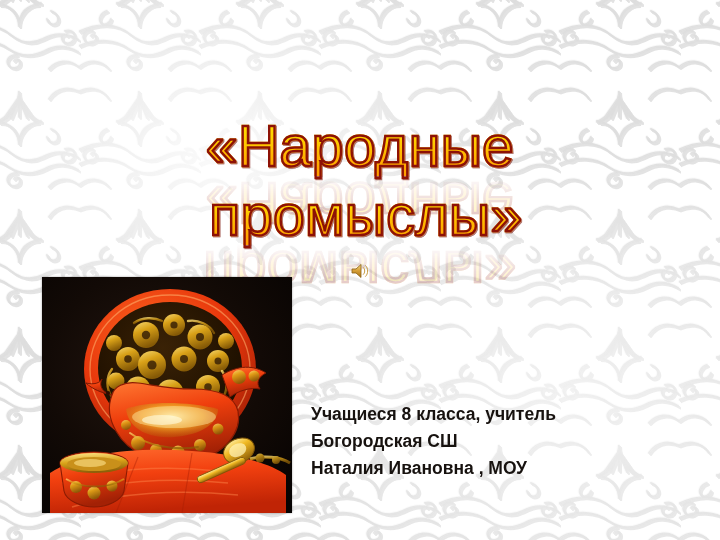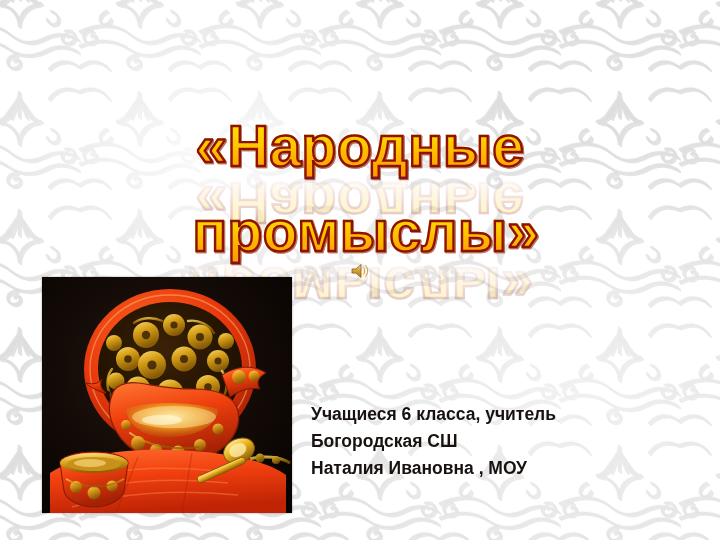--- a/index.html
+++ b/index.html
@@ -51,21 +51,21 @@
     top: 116px;
     width: 720px;
     text-align: center;
   }
   .title-line-wrap {
     position: relative;
     height: 78px;
   }
   .title-line {
     font-family: "Liberation Sans", sans-serif;
-    font-weight: bold;
+    font-weight: normal;
     font-size: 57px;
     line-height: 60px;
     letter-spacing: 0.5px;
     white-space: nowrap;
     background: linear-gradient(to bottom,
         #ffe300 0%,
         #ffd400 34%,
         #ffc400 52%,
         #ffb000 72%,
         #ff9d00 100%);
@@ -86,21 +86,21 @@
     opacity: 0.42;
     -webkit-mask-image: linear-gradient(to top, rgba(0,0,0,0) 2%, rgba(0,0,0,0.20) 28%, rgba(0,0,0,0.75) 96%);
             mask-image: linear-gradient(to top, rgba(0,0,0,0) 2%, rgba(0,0,0,0.20) 28%, rgba(0,0,0,0.75) 96%);
     pointer-events: none;
   }
   .title-reflect .title-line {
     filter: blur(0.4px);
   }
   #line1-wrap { height: 66px; }
   #line1-reflect { top: 57px; }
-  #line2-wrap { margin-top: 19px; height: 66px; padding-left: 12px; }
+  #line2-wrap { margin-top: 3px; height: 66px; padding-left: 12px; }
   #line2-reflect { top: 57px; }
 
   
   #speaker-icon {
     position: absolute;
     left: 350px;
     top: 261px;
     width: 22px;
     height: 20px;
     z-index: 7;
@@ -399,18 +399,18 @@
         <circle cx="218" cy="181" r="4.5" fill="url(#goldG)"></circle>
         <circle cx="234" cy="183" r="4" fill="url(#goldG)"></circle>
       </g>
 
       <rect x="0" y="0" width="250" height="236" fill="none"></rect>
       <rect x="0" y="0" width="250" height="236" fill="url(#bgDark)" opacity="0"></rect>
     </svg>
   </div>
 
   <div id="body-text">
-    <div class="tline">Учащиеся 6 класса,  учитель</div>
+    <div class="tline">Учащиеся 8 класса,  учитель</div>
     <div class="tline">Богородская  СШ</div>
     <div class="tline">Наталия  Ивановна ,  МОУ</div>
   </div>
 
 </div>
 
 </body></html>

